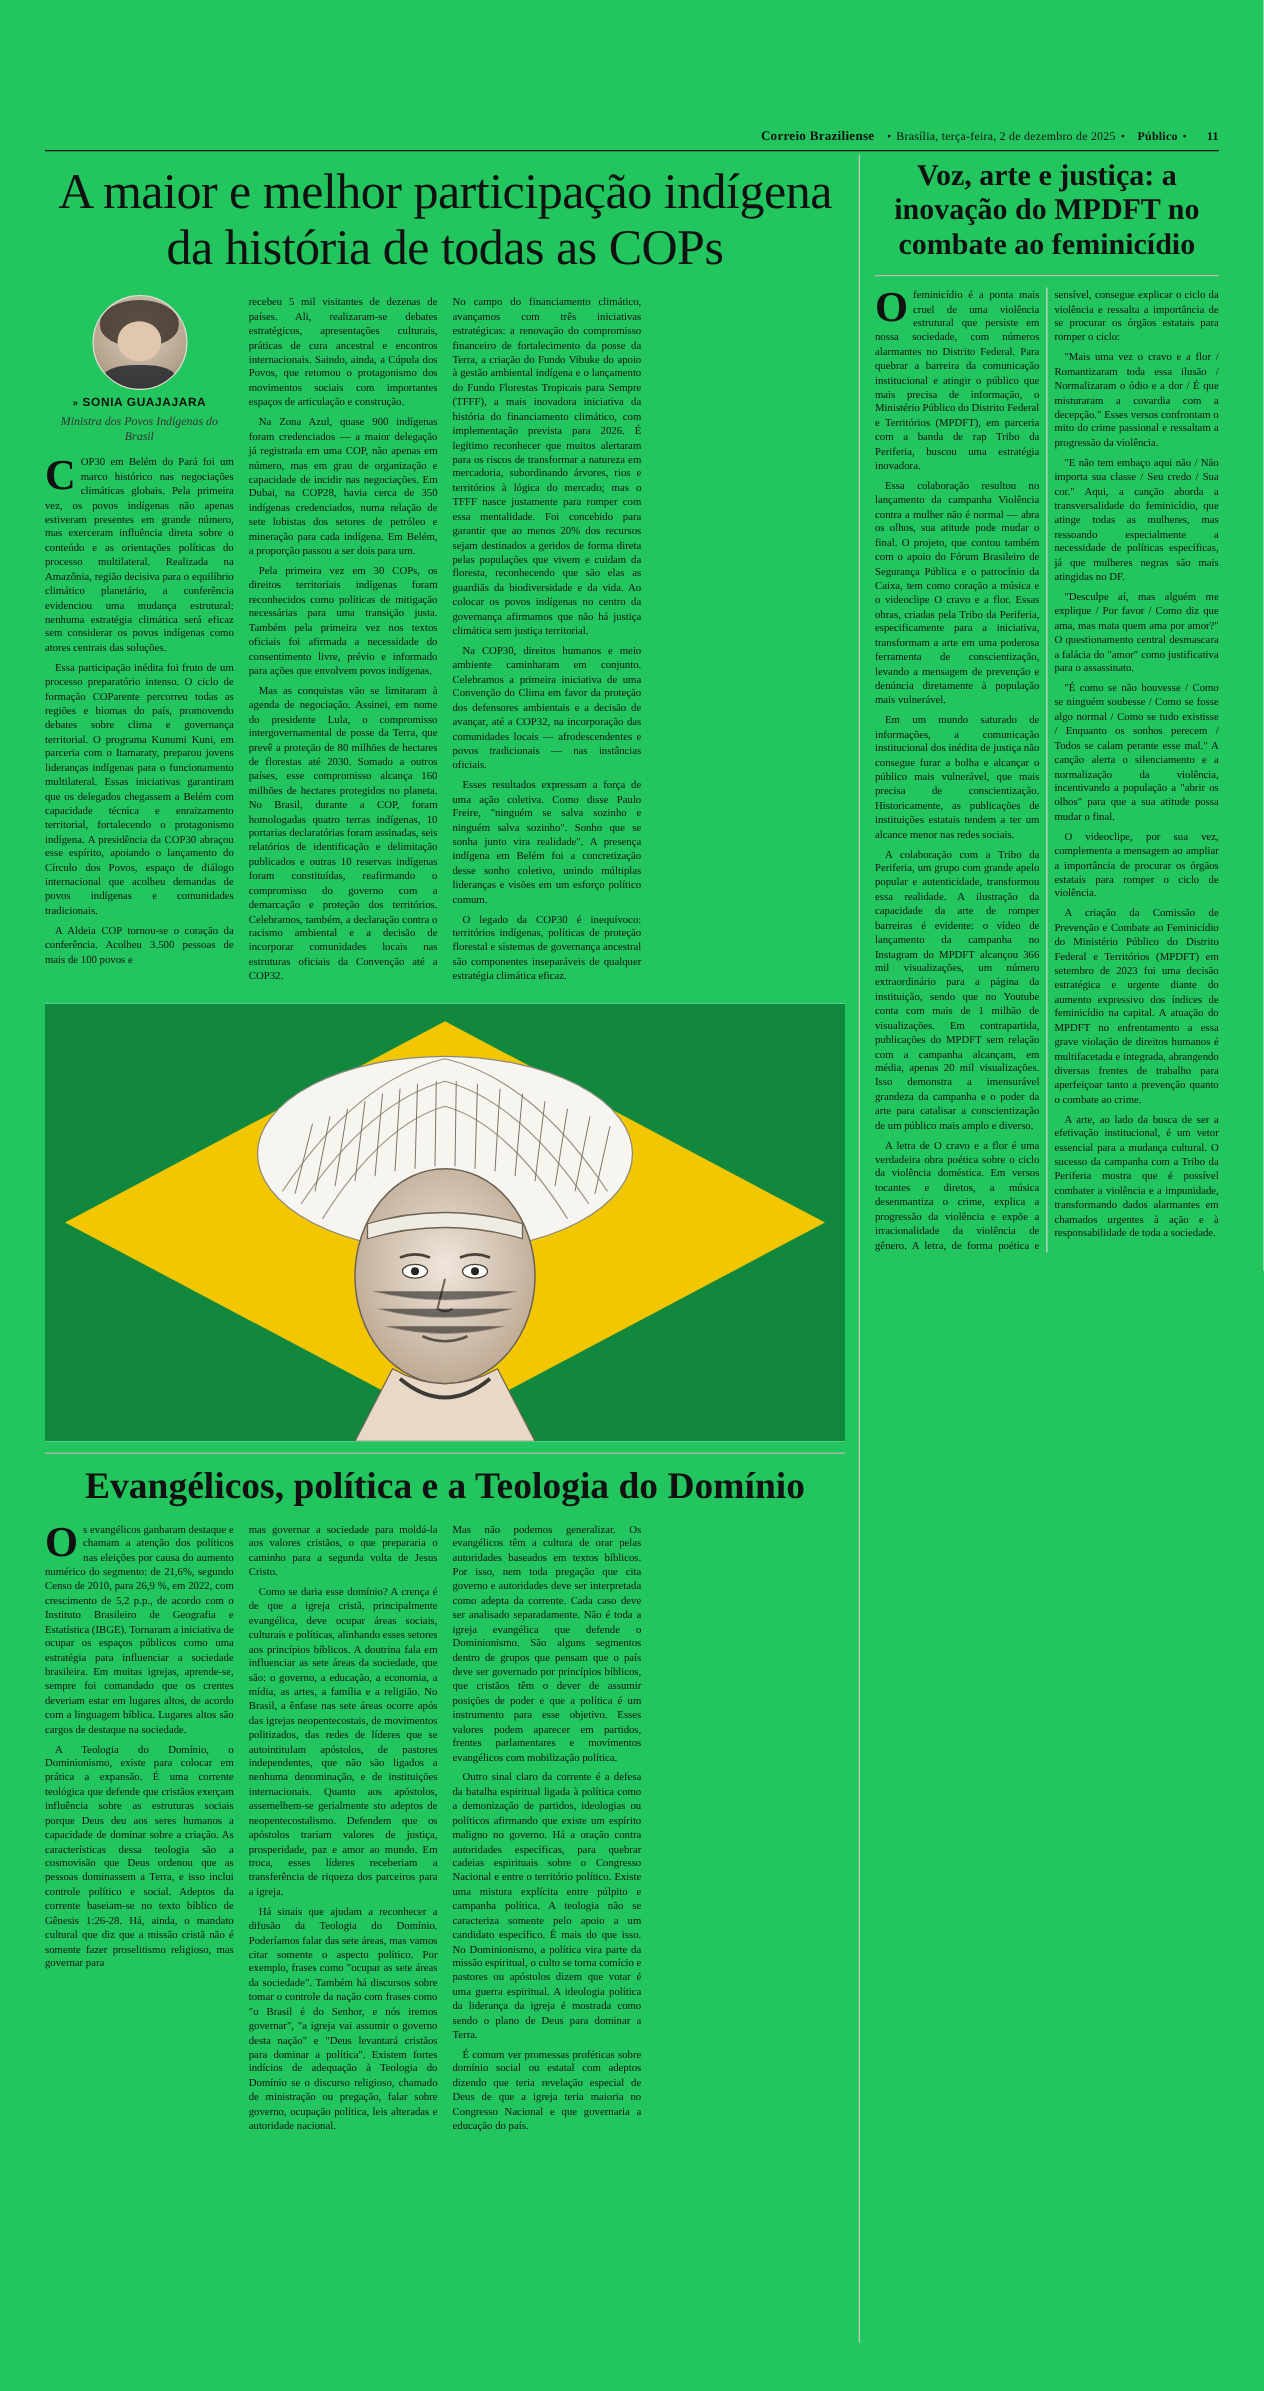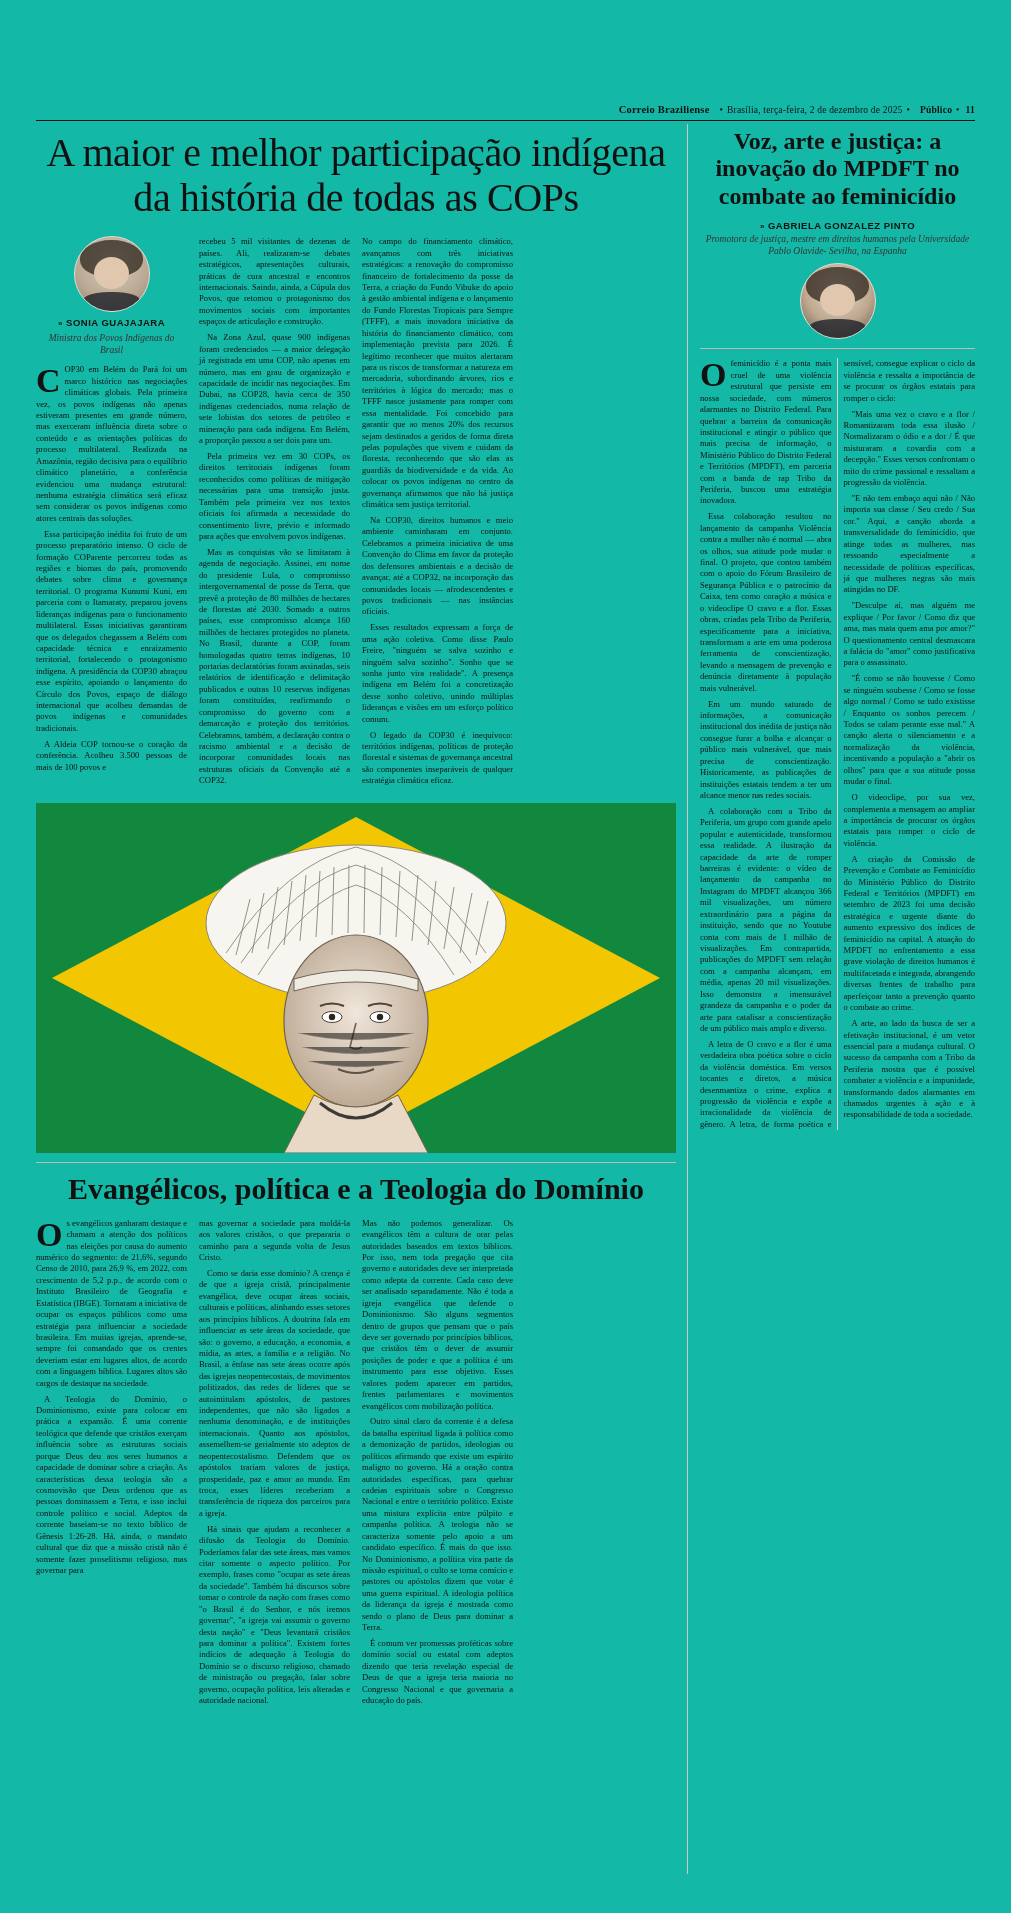--- a/index.html
+++ b/index.html
@@ -11,21 +11,21 @@
     width: 1011px;
     height: 1913px;
     font-family: "Liberation Serif", serif;
     color: #111;
     overflow: hidden;
   }
   .page {
     position: relative;
     width: 1011px;
     height: 1913px;
-    background: #14b8a6;
+    background: #22c55e;
     box-sizing: border-box;
     padding: 0;
   }
 
   
   .masthead {
     position: absolute;
     top: 104px;
     left: 36px;
     right: 36px;
@@ -40,21 +40,21 @@
   .masthead .brand {
     font-weight: bold;
     font-size: 10.5px;
     margin-right: 6px;
   }
   .masthead .sep { margin: 0 4px; }
   .masthead .section {
     font-weight: bold;
     margin-left: 6px;
   }
-  .masthead .pagenum { font-weight: bold; margin-left: 2px; }
+  .masthead .pagenum { font-weight: bold; margin-left: 12px; }
 
   
   .content {
     position: absolute;
     top: 124px;
     left: 36px;
     width: 939px;
   }
 
   
@@ -349,32 +349,20 @@
           </div>
 
           <div class="col"></div>
         </div>
       </div>
     </div>
 
     <div class="right-block">
       <h3 class="headline3">Voz, arte e justiça: a inovação do MPDFT no combate ao feminicídio</h3>
 
-      <div class="right-byline">
-        <div class="author-name">
-          <span class="arrow">»</span>
-          <span>GABRIELA GONZALEZ PINTO</span>
-        </div>
-        <div class="author-role">Promotora de justiça, mestre em direitos humanos pela Universidade Pablo Olavide- Sevilha, na Espanha</div>
-        <div class="avatar a3" style="margin-top:6px;">
-          <div class="hair"></div>
-            <div class="face"></div>
-            <div class="body"></div>
-        </div>
-      </div>
 
       <div class="hline"></div>
 
       <div class="right-cols">
         <p class="first dropcap">O feminicídio é a ponta mais cruel de uma violência estrutural que persiste em nossa sociedade, com números alarmantes no Distrito Federal. Para quebrar a barreira da comunicação institucional e atingir o público que mais precisa de informação, o Ministério Público do Distrito Federal e Territórios (MPDFT), em parceria com a banda de rap Tribo da Periferia, buscou uma estratégia inovadora.</p>
         <p>Essa colaboração resultou no lançamento da campanha Violência contra a mulher não é normal — abra os olhos, sua atitude pode mudar o final. O projeto, que contou também com o apoio do Fórum Brasileiro de Segurança Pública e o patrocínio da Caixa, tem como coração a música e o videoclipe O cravo e a flor. Essas obras, criadas pela Tribo da Periferia, especificamente para a iniciativa, transformam a arte em uma poderosa ferramenta de conscientização, levando a mensagem de prevenção e denúncia diretamente à população mais vulnerável.</p>
         <p>Em um mundo saturado de informações, a comunicação institucional dos inédita de justiça não consegue furar a bolha e alcançar o público mais vulnerável, que mais precisa de conscientização. Historicamente, as publicações de instituições estatais tendem a ter um alcance menor nas redes sociais.</p>
         <p>A colaboração com a Tribo da Periferia, um grupo com grande apelo popular e autenticidade, transformou essa realidade. A ilustração da capacidade da arte de romper barreiras é evidente: o vídeo de lançamento da campanha no Instagram do MPDFT alcançou 366 mil visualizações, um número extraordinário para a página da instituição, sendo que no Youtube conta com mais de 1 milhão de visualizações. Em contrapartida, publicações do MPDFT sem relação com a campanha alcançam, em média, apenas 20 mil visualizações. Isso demonstra a imensurável grandeza da campanha e o poder da arte para catalisar a conscientização de um público mais amplo e diverso.</p>
         <p>A letra de O cravo e a flor é uma verdadeira obra poética sobre o ciclo da violência doméstica. Em versos tocantes e diretos, a música desenmantiza o crime, explica a progressão da violência e expõe a irracionalidade da violência de gênero. A letra, de forma poética e sensível, consegue explicar o ciclo da violência e ressalta a importância de se procurar os órgãos estatais para romper o ciclo:</p>
         <p>"Mais uma vez o cravo e a flor / Romantizaram toda essa ilusão / Normalizaram o ódio e a dor / É que misturaram a covardia com a decepção." Esses versos confrontam o mito do crime passional e ressaltam a progressão da violência.</p>

